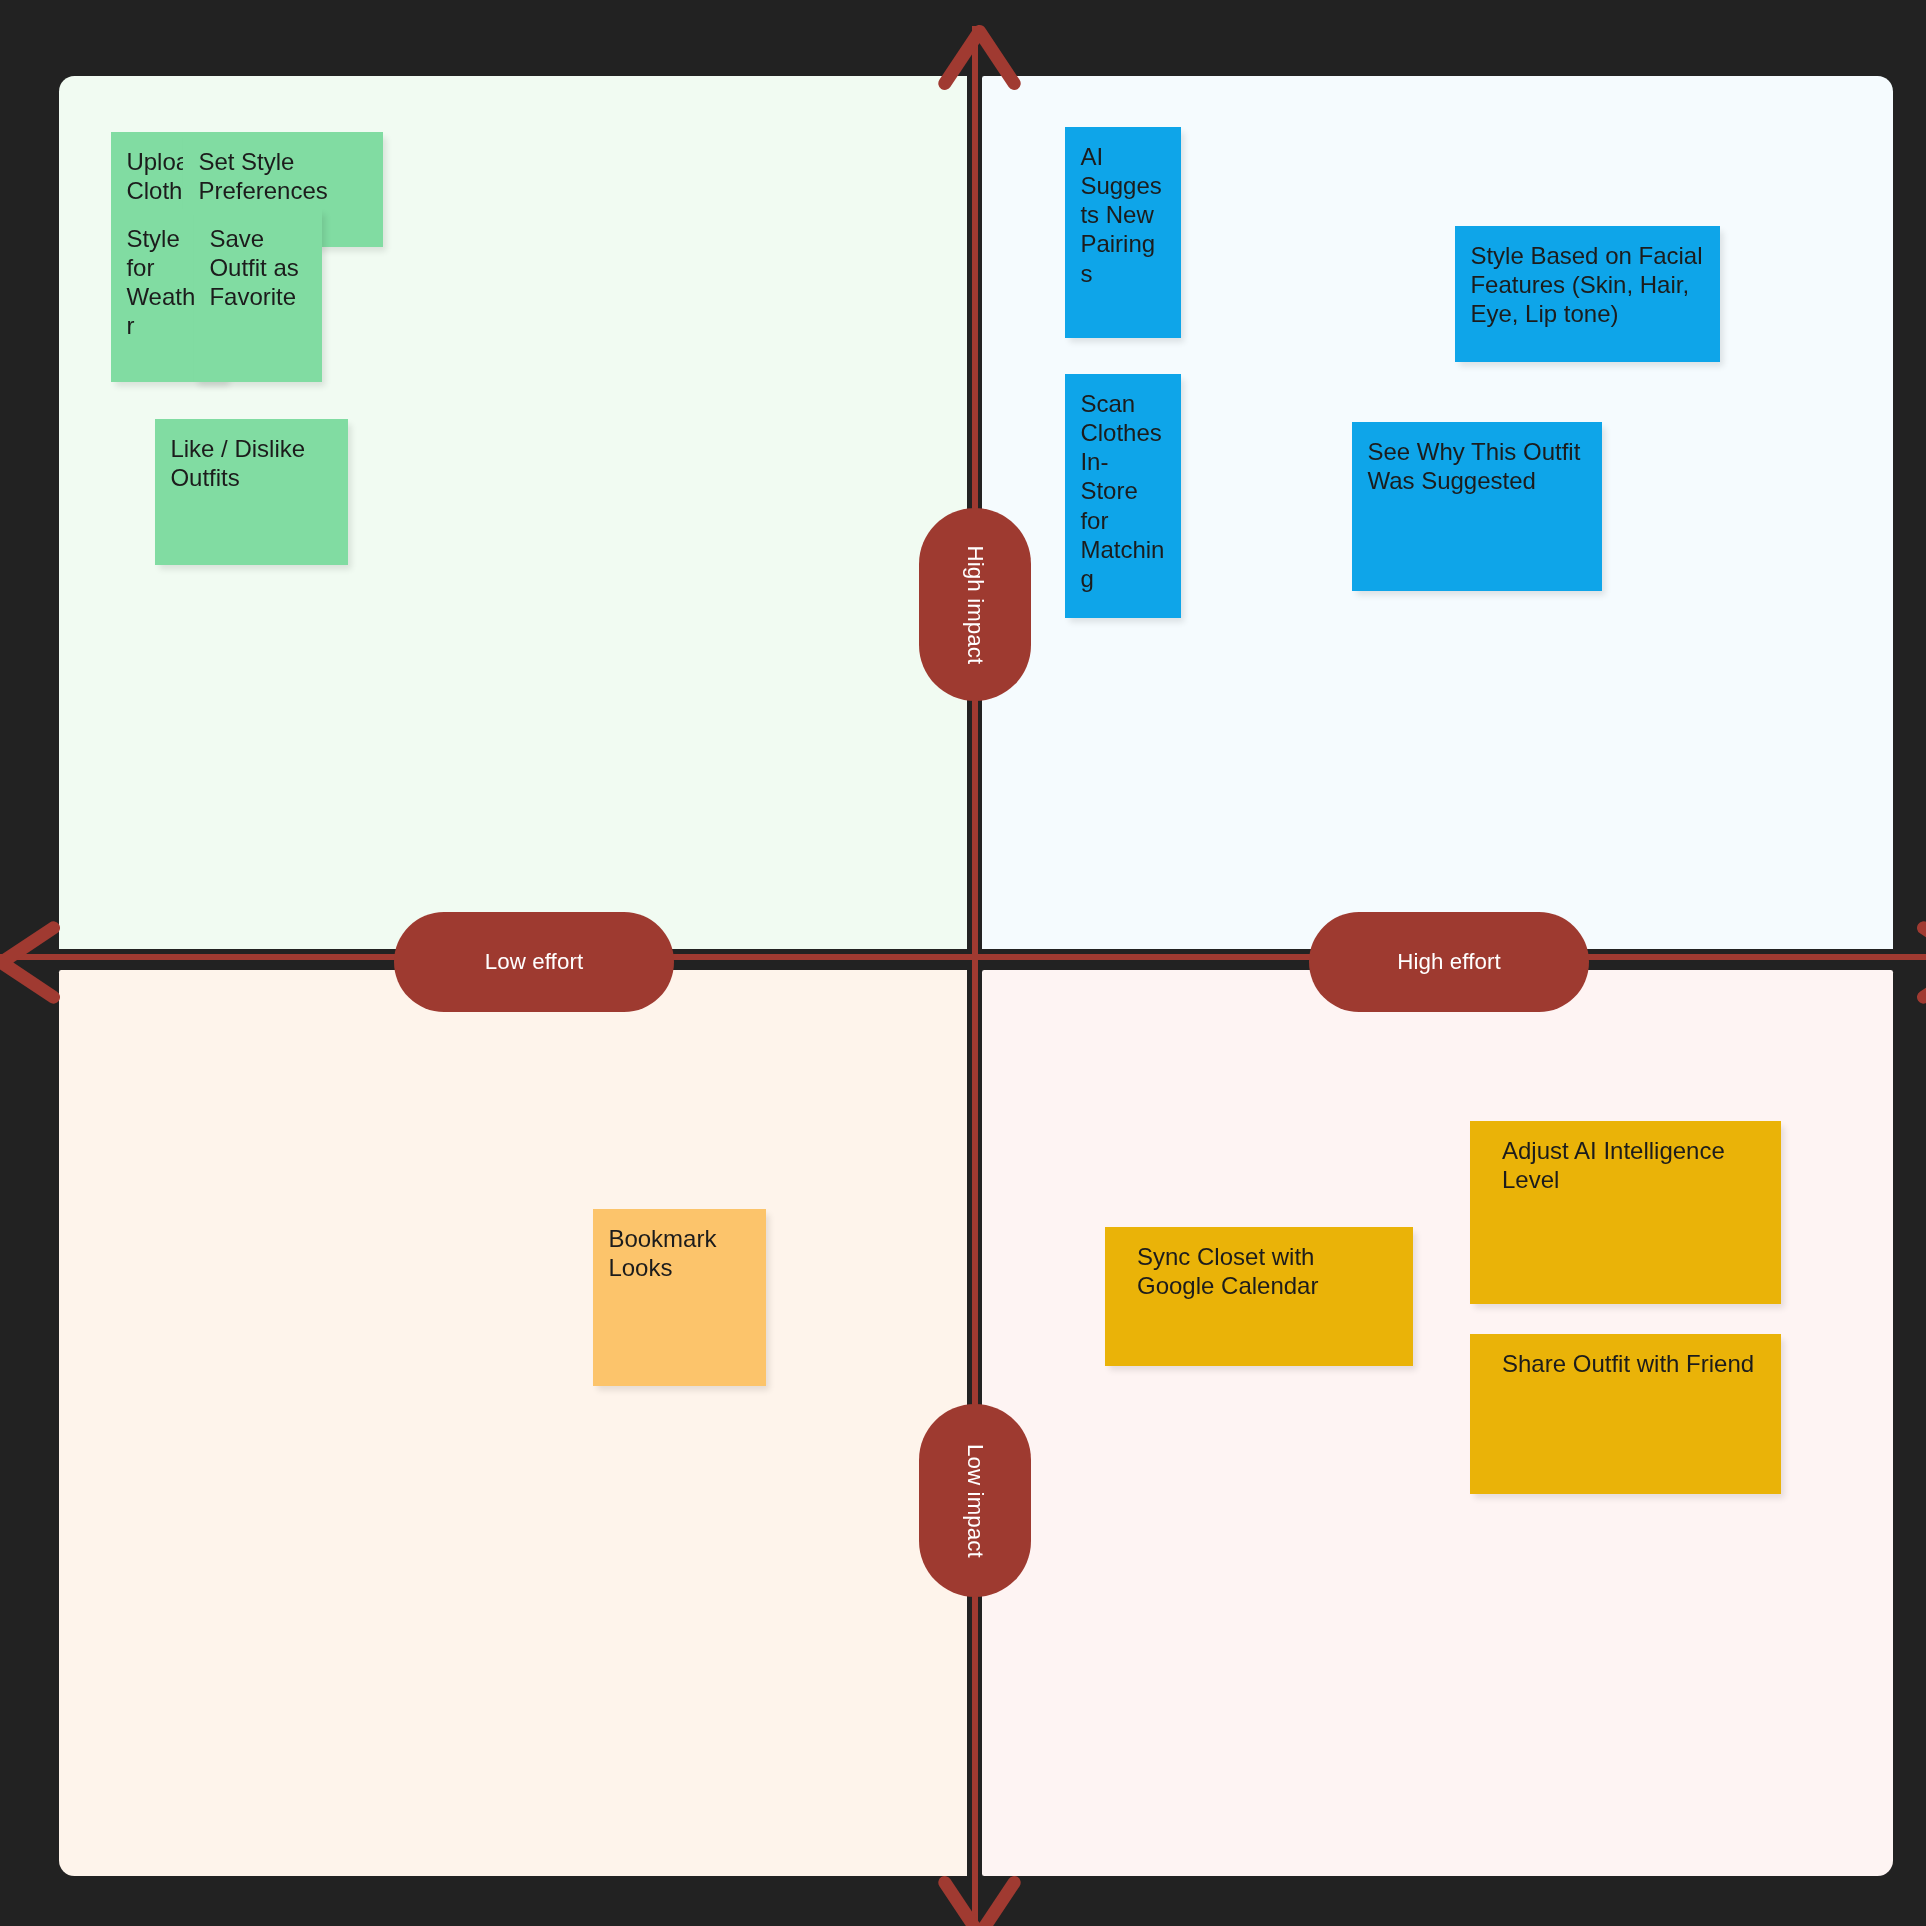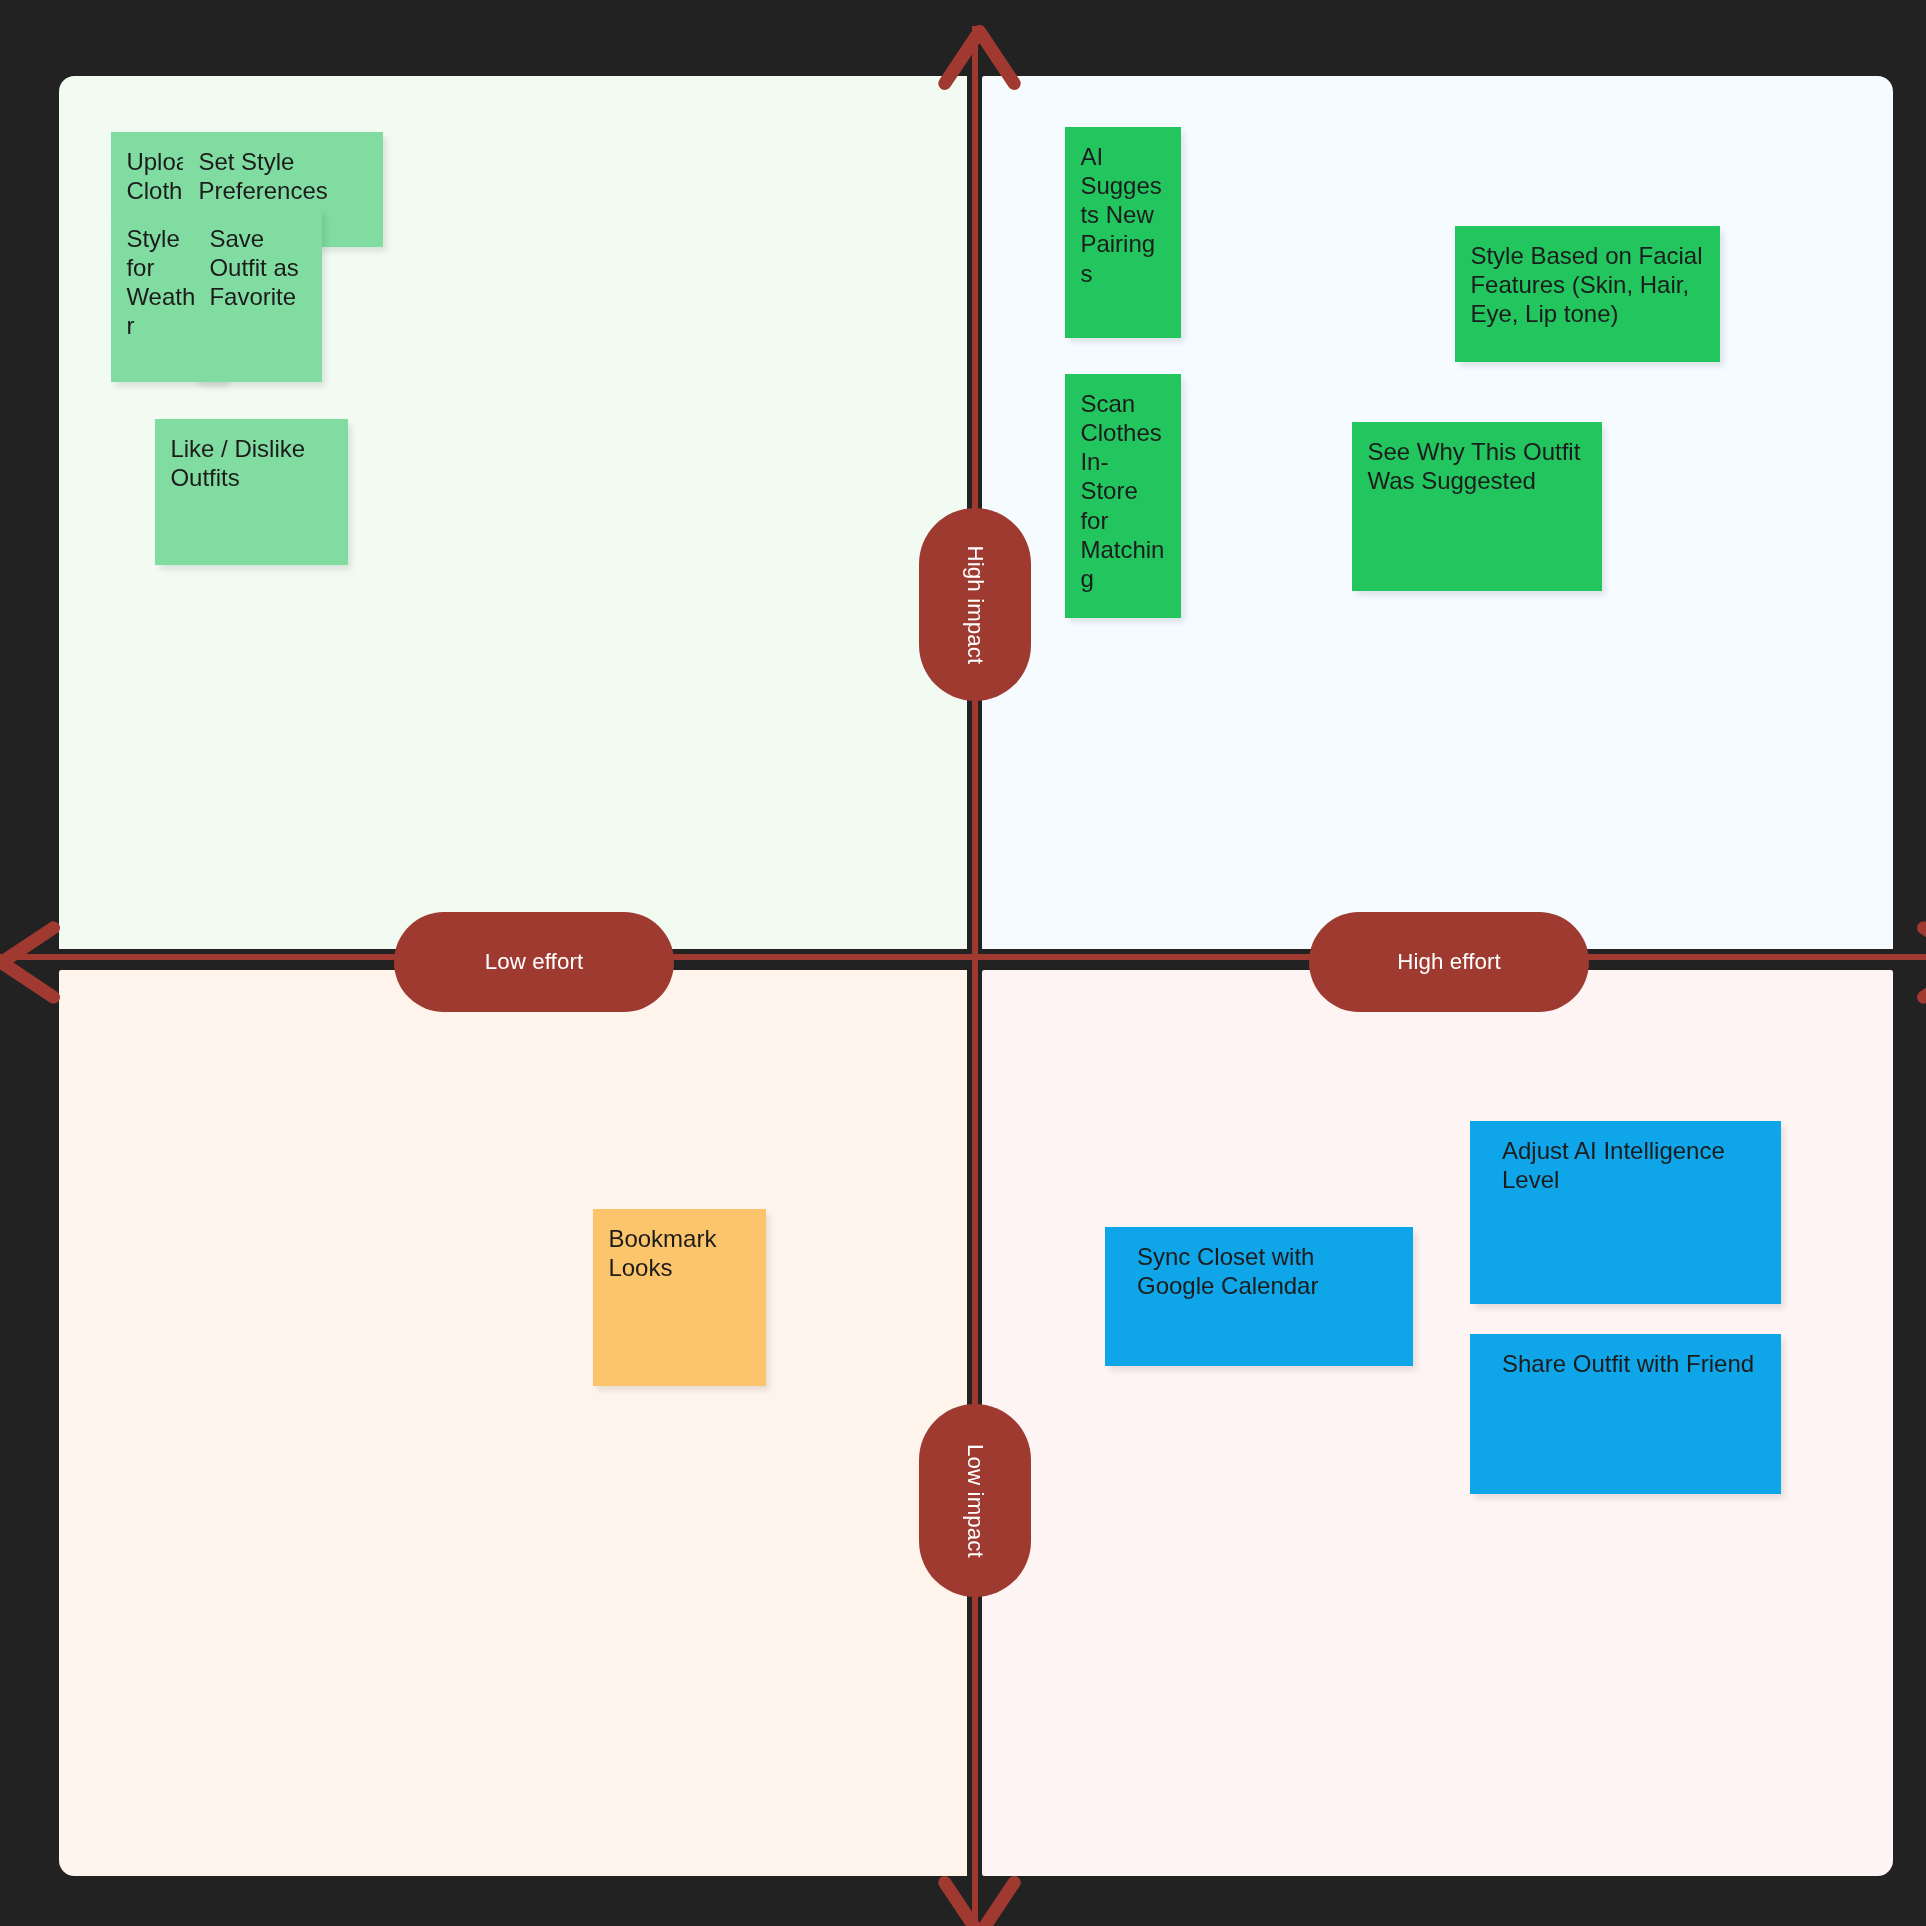--- a/index.html
+++ b/index.html
@@ -125,23 +125,23 @@
     box-sizing: border-box;
     padding: 14.6px 15.4px 11.6px 15.4px;
     font-size: 24px;
     line-height: 1.22;
     color: #1C1C1C;
     box-shadow: 3.9px 4.6px 6.2px rgba(0,0,0,0.10);
     overflow: hidden;
     word-wrap: break-word;
   }
   .note.green  { background: #81DCA2; }
-  .note.blue   { background: #22c55e; }
+  .note.blue   { background: #0ea5e9; }
   .note.orange { background: #FCC46B; }
-  .note.salmon { background: #0ea5e9; padding-left: 32px; }
+  .note.salmon { background: #eab308; padding-left: 32px; }
 </style>
 </head>
 <body>
 
 <div id="board">
 
   <div id="canvas">
 
     <div class="quad" id="quad-tl"></div>
     <div class="quad" id="quad-tr"></div>

